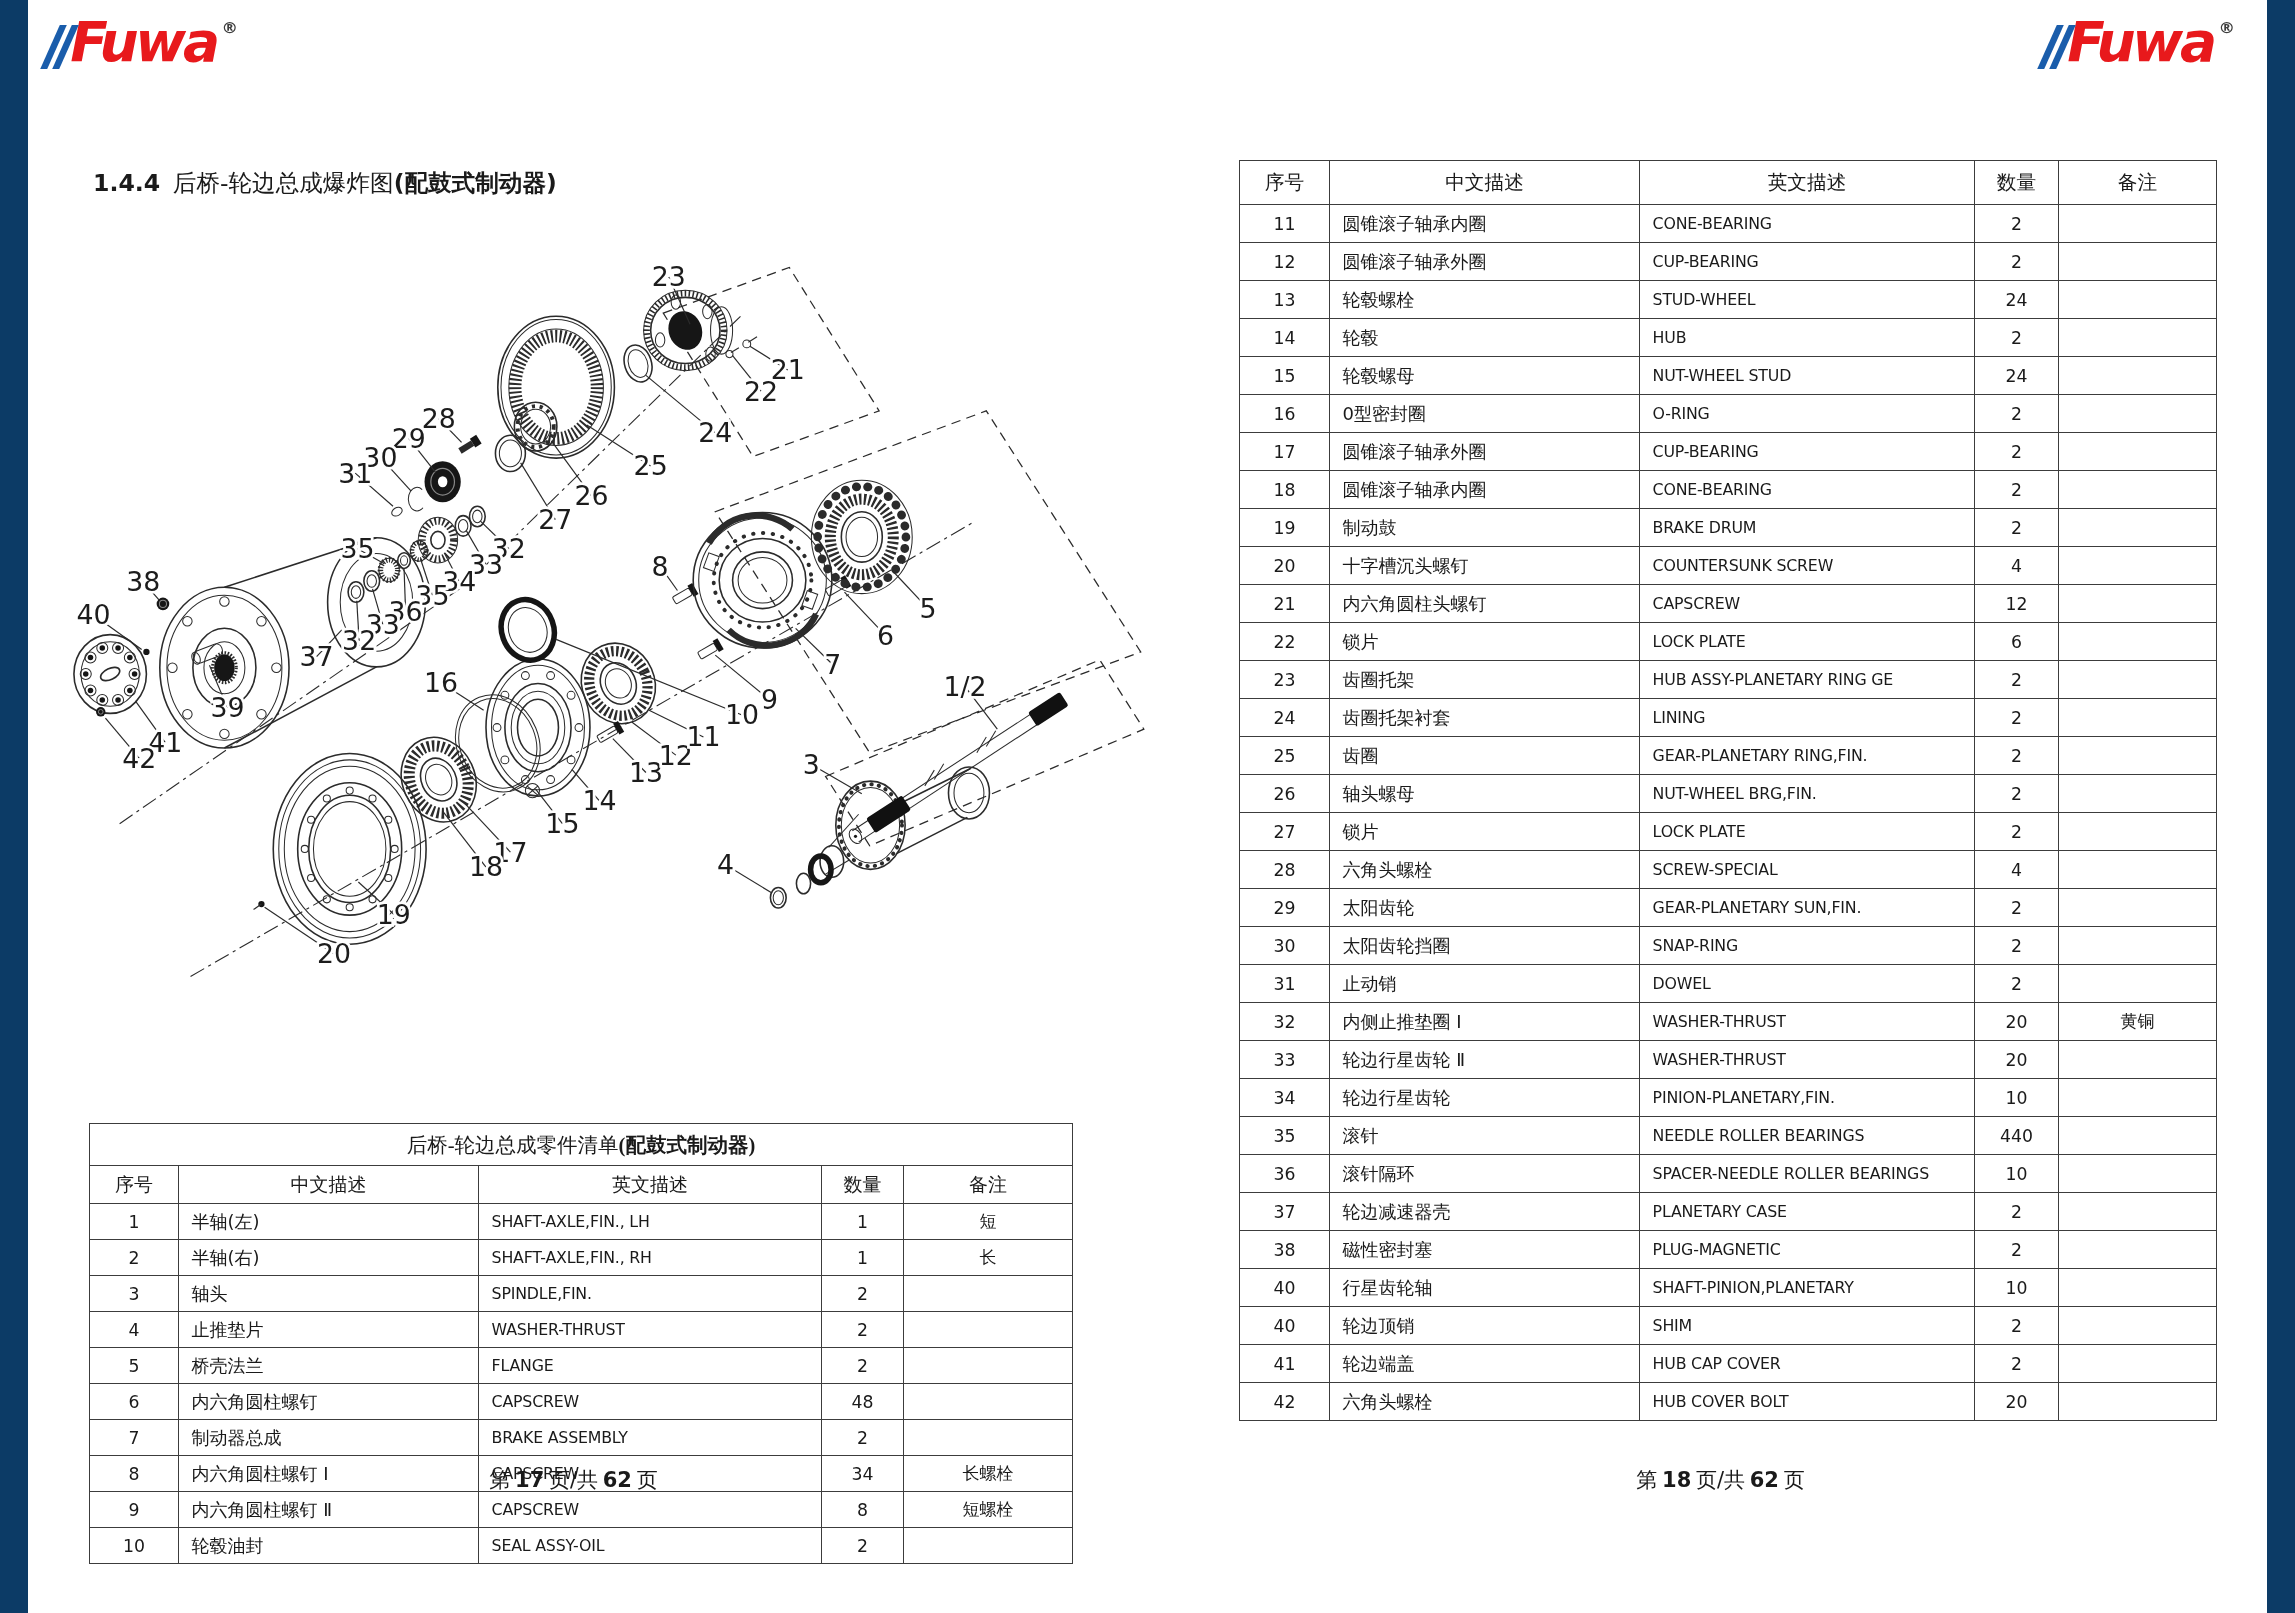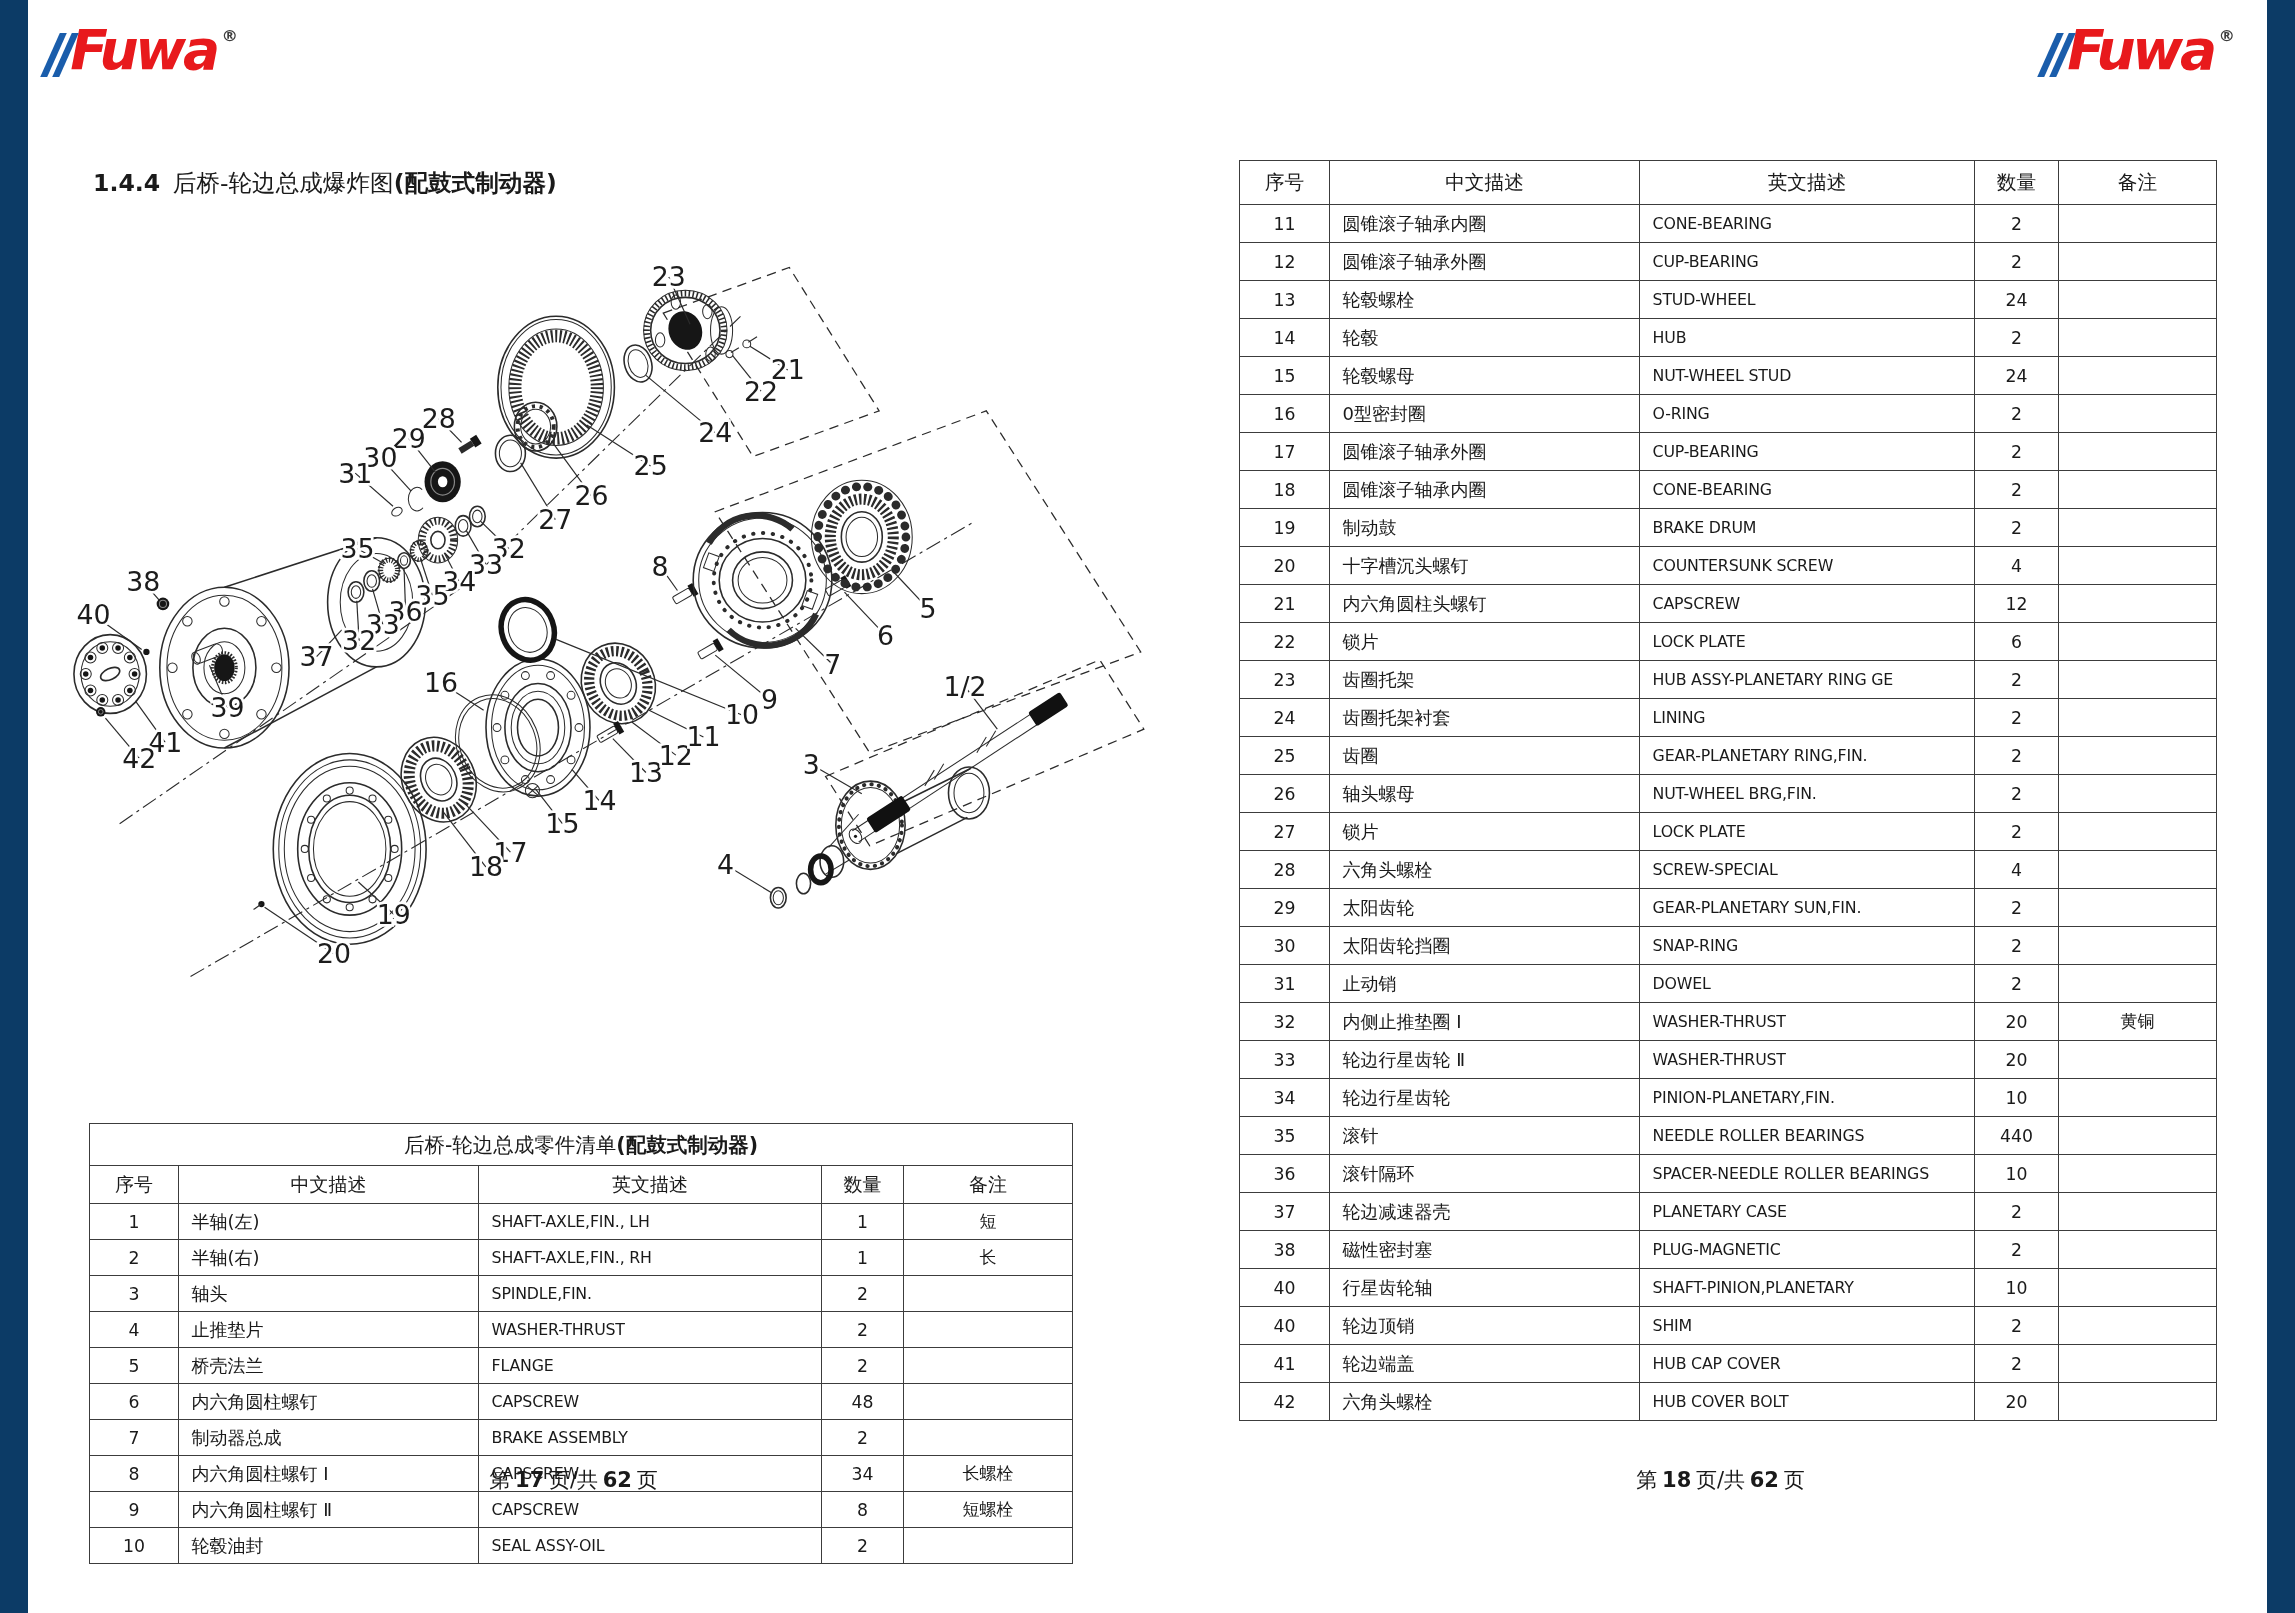--- a/index.html
+++ b/index.html
@@ -3,21 +3,21 @@
 <meta charset="utf-8">
 <style>
   html,body{margin:0;padding:0;background:#e8e8e8;}
   .sheet{position:relative;width:2295px;height:1613px;background:#ffffff;overflow:hidden;
          font-family:"DejaVu Sans","Liberation Sans",sans-serif;color:#1a1a1a;}
   .edge-bar{position:absolute;top:0;width:28px;height:1613px;background:#0c3b66;}
   .edge-left{left:0;}
   .edge-right{left:2267px;}
 
   
-  .logo{position:absolute;top:23px;display:flex;align-items:flex-start;}
+  .logo{position:absolute;top:15px;display:flex;align-items:flex-start;}
   .logo-left{left:50px;}
   .logo-right{left:2047px;}
   .slash{display:inline-block;width:7px;height:44px;background:#1a5dab;transform:skewX(-24deg);margin-top:9.5px;}
   .s1{margin-right:4.7px;}
   .s2{margin-right:1.6px;}
   .brand{color:#e8191c;font-size:55px;font-weight:bold;font-style:italic;letter-spacing:-3.2px;line-height:1;}
   .reg{font-size:16.5px;color:#3c3c3c;font-weight:bold;margin-left:4.7px;margin-top:3.2px;}
 
   
   .section-title{position:absolute;left:93px;top:167px;font-size:23.6px;white-space:nowrap;}
@@ -39,21 +39,21 @@
       paint-order:stroke;stroke:#ffffff;stroke-width:7;}
 
   
   .tbl-wrap{position:absolute;}
   .left-tbl{left:89px;top:1123px;width:983px;}
   .right-tbl{left:1239px;top:160px;width:977px;}
   table{border-collapse:collapse;table-layout:fixed;width:100%;}
   th,td{border:1.6px solid #3c3c3c;overflow:hidden;white-space:nowrap;}
   th{font-weight:400;font-size:19px;height:35px;}
   .right-tbl th{height:41px;font-size:19.7px;}
-  .title-row th{height:39px;font-size:20.5px;font-weight:500;}
+  .title-row th{height:39px;font-size:20.5px;font-weight:500;font-family:Liberation Serif, serif;}
   .title-row .b{font-weight:800;}
   .left-tbl td{height:33px;}
   .right-tbl td{height:35px;}
   td.c-idx{text-align:center;font-size:17.3px;}
   td.c-qty{text-align:center;font-size:17.3px;}
   td.c-note{text-align:center;font-size:17px;margin-left:6px;}
   td.c-cn{font-size:18px;padding-left:12.6px;}
   td.c-en{font-size:15.8px;padding-left:12.6px;letter-spacing:-0.2px;}
 
   

